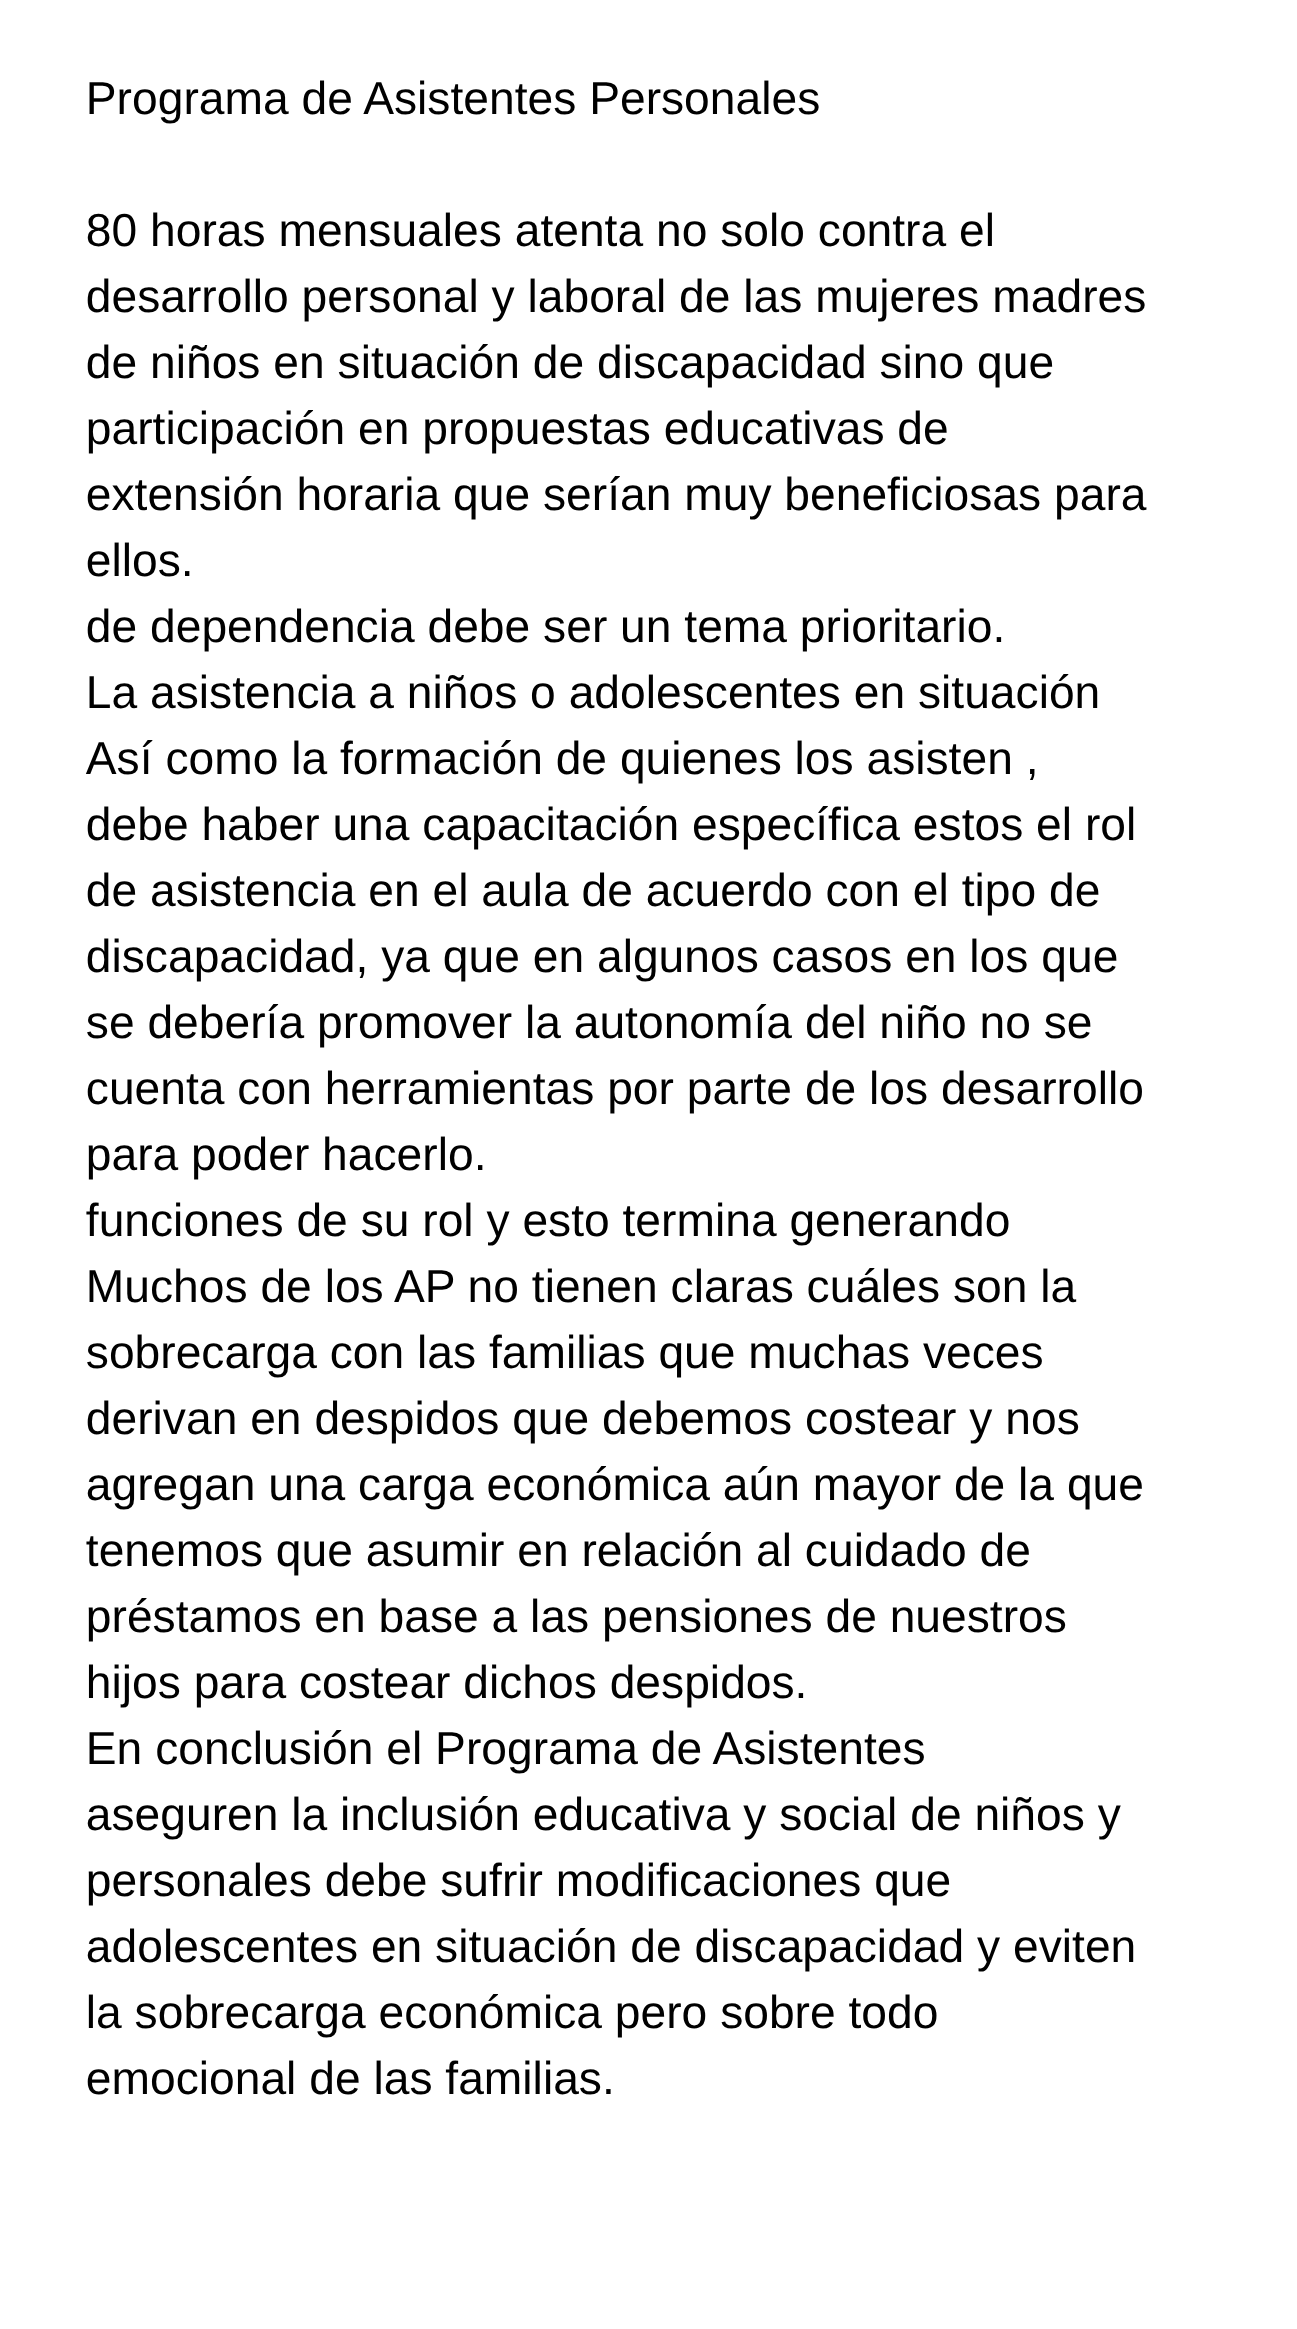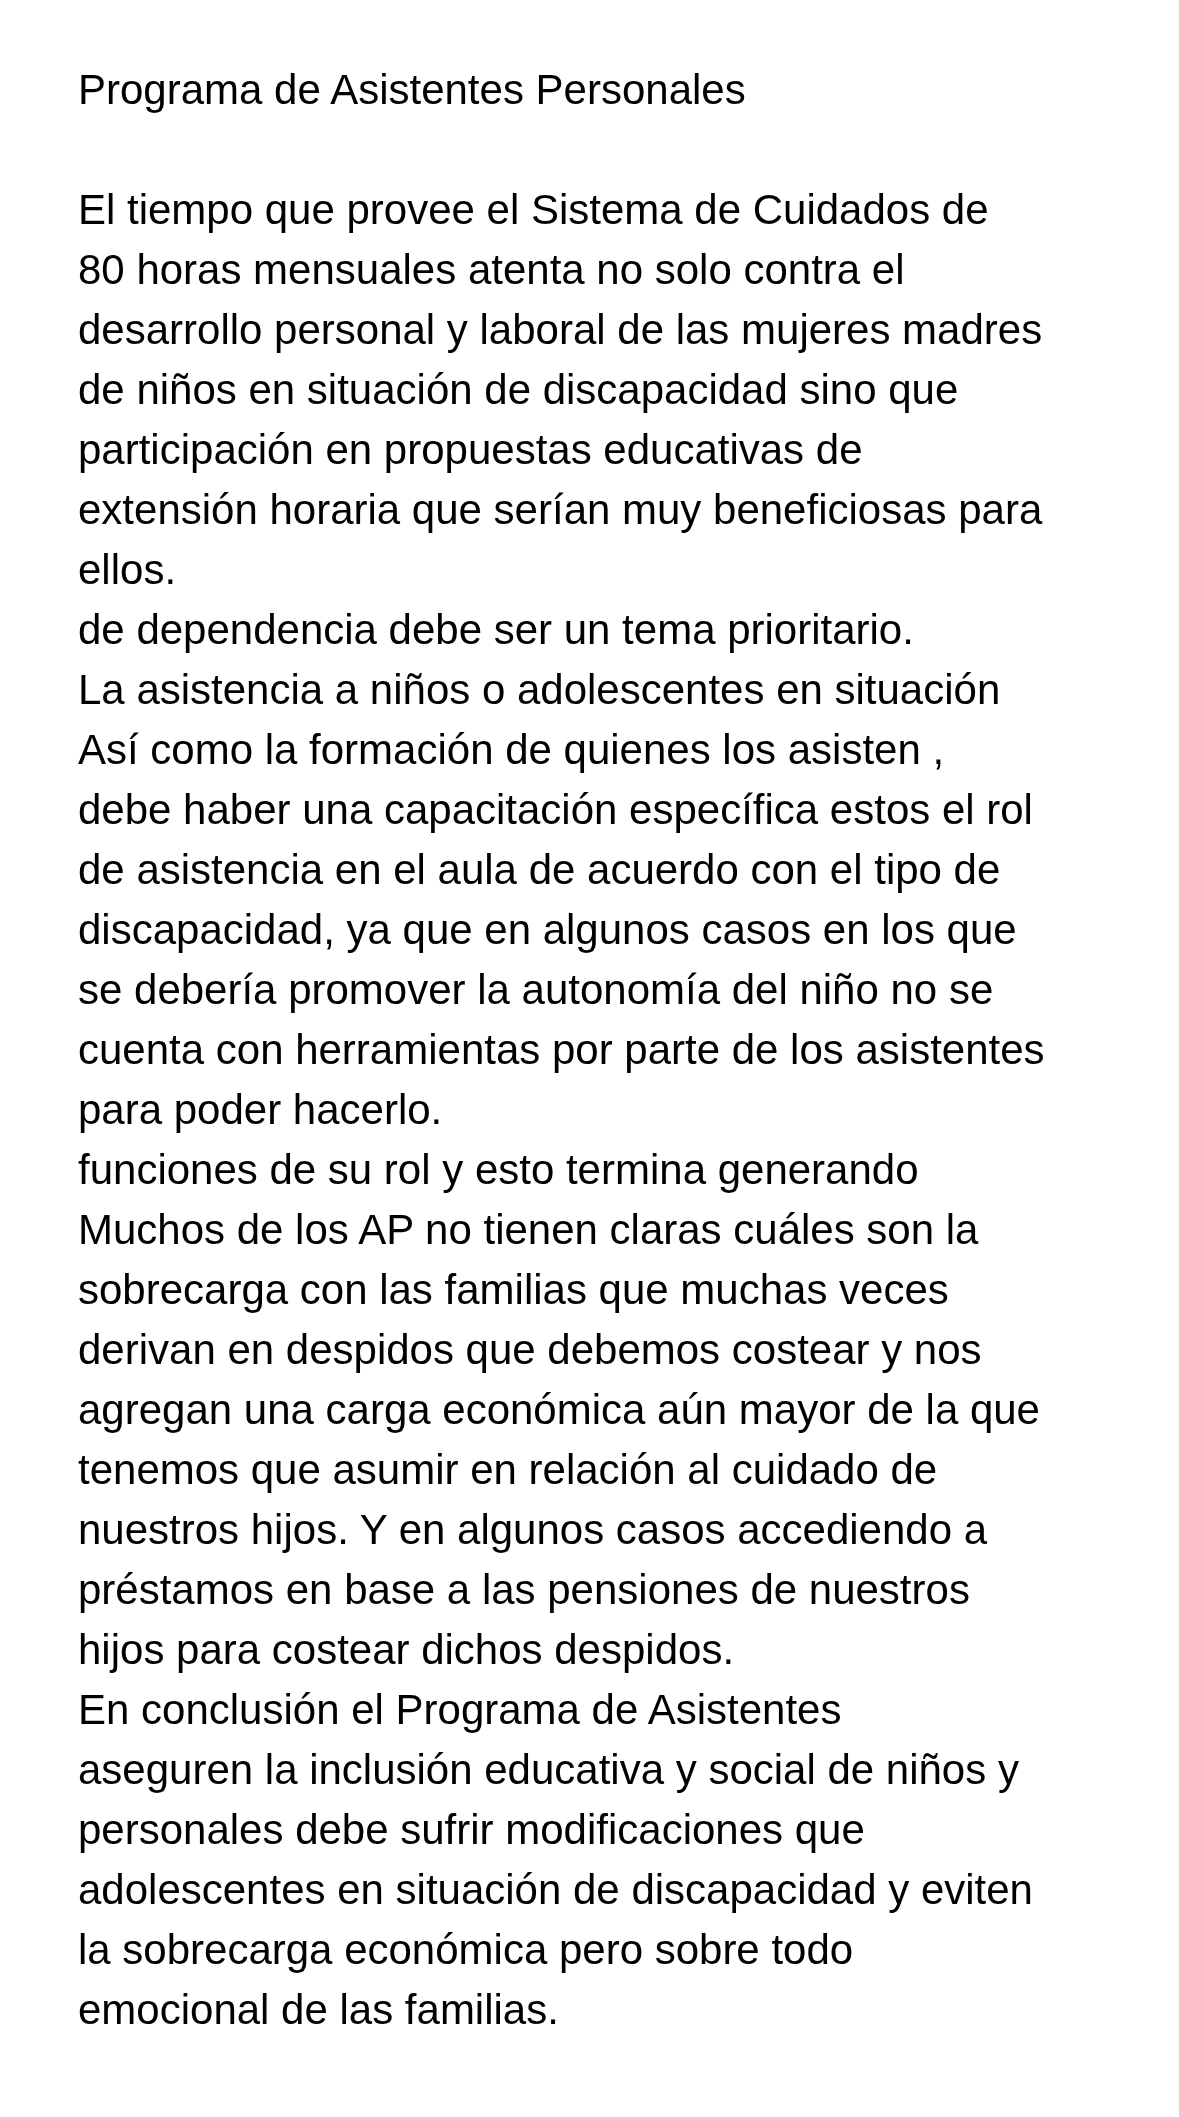--- a/index.html
+++ b/index.html
@@ -27,43 +27,41 @@
     height: 60px;
   }
 </style>
 </head>
 <body>
 
 <div class="doc">
   <div class="line">Programa de Asistentes Personales</div>
   <div class="line blank"></div>
   <div id="body-lines">
-      <div class="line">El tiempo que provee el Sistema de Cuidados de</div>
       <div class="line">80 horas mensuales atenta no solo contra el</div>
       <div class="line">desarrollo personal y laboral de las mujeres madres</div>
       <div class="line">de niños en situación de discapacidad sino que</div>
       <div class="line">participación en propuestas educativas de</div>
       <div class="line">extensión horaria que serían muy beneficiosas para</div>
       <div class="line">ellos.</div>
       <div class="line">de dependencia debe ser un tema prioritario.</div>
       <div class="line">La asistencia a niños o adolescentes en situación</div>
       <div class="line">Así como la formación de quienes los asisten ,</div>
       <div class="line">debe haber una capacitación específica estos el rol</div>
       <div class="line">de asistencia en el aula de acuerdo con el tipo de</div>
       <div class="line">discapacidad, ya que en algunos casos en los que</div>
       <div class="line">se debería promover la autonomía del niño no se</div>
-      <div class="line">cuenta con herramientas por parte de los asistentes</div>
+      <div class="line">cuenta con herramientas por parte de los desarrollo</div>
       <div class="line">para poder hacerlo.</div>
       <div class="line">funciones de su rol y esto termina generando</div>
       <div class="line">Muchos de los AP no tienen claras cuáles son la</div>
       <div class="line">sobrecarga con las familias que muchas veces</div>
       <div class="line">derivan en despidos que debemos costear y nos</div>
       <div class="line">agregan una carga económica aún mayor de la que</div>
       <div class="line">tenemos que asumir en relación al cuidado de</div>
-      <div class="line">nuestros hijos. Y en algunos casos accediendo a</div>
       <div class="line">préstamos en base a las pensiones de nuestros</div>
       <div class="line">hijos para costear dichos despidos.</div>
       <div class="line">En conclusión el Programa de Asistentes</div>
       <div class="line">aseguren la inclusión educativa y social de niños y</div>
       <div class="line">personales debe sufrir modificaciones que</div>
       <div class="line">adolescentes en situación de discapacidad y eviten</div>
       <div class="line">la sobrecarga económica pero sobre todo</div>
       <div class="line">emocional de las familias.</div>
     </div>
 </div>

